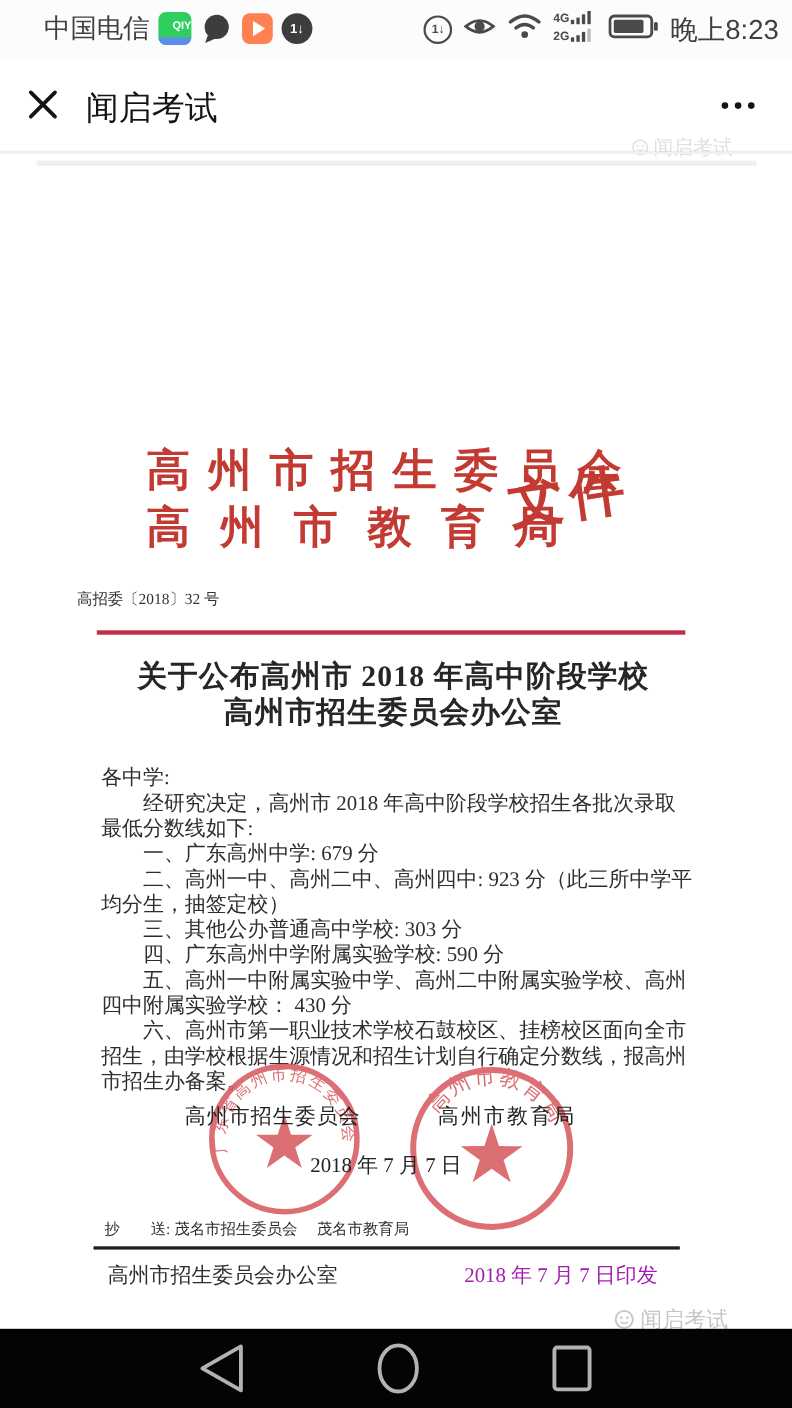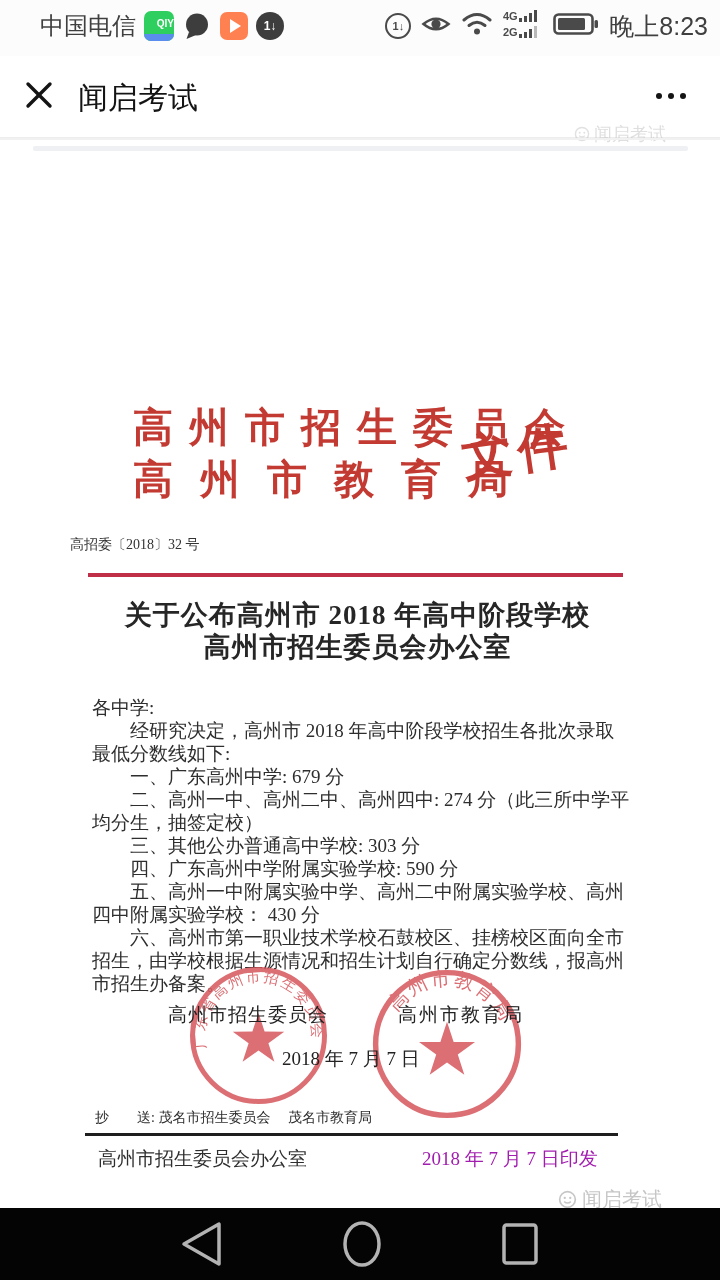--- a/index.html
+++ b/index.html
@@ -169,21 +169,21 @@
     <div id="doc-number" class="doc-serif">高招委〔2018〕32 号</div>
     <div id="red-rule"></div>
     <div id="doc-title1" class="doc-serif">关于公布高州市 2018 年高中阶段学校</div>
     <div id="doc-title2" class="doc-serif">高州市招生委员会办公室</div>
 
     <div id="doc-body" class="doc-serif">
       <div>各中学:</div>
       <div>
           <div class="para">经研究决定，高州市 2018 年高中阶段学校招生各批次录取最低分数线如下:</div>
           <div class="para">一、广东高州中学: 679 分</div>
-          <div class="para">二、高州一中、高州二中、高州四中: 274 分（此三所中学平均分生，抽签定校）</div>
+          <div class="para">二、高州一中、高州二中、高州四中: 923 分（此三所中学平均分生，抽签定校）</div>
           <div class="para">三、其他公办普通高中学校: 303 分</div>
           <div class="para">四、广东高州中学附属实验学校: 590 分</div>
           <div class="para">五、高州一中附属实验中学、高州二中附属实验学校、高州四中附属实验学校： 430 分</div>
           <div class="para">六、高州市第一职业技术学校石鼓校区、挂榜校区面向全市招生，由学校根据生源情况和招生计划自行确定分数线，报高州市招生办备案。</div>
         </div>
     </div>
 
     <div class="sig-name doc-serif" id="sig-org1">高州市招生委员会</div>
     <div class="sig-name doc-serif" id="sig-org2">高州市教育局</div>
     <div id="sig-date" class="doc-serif">2018 年 7 月 7 日</div>

